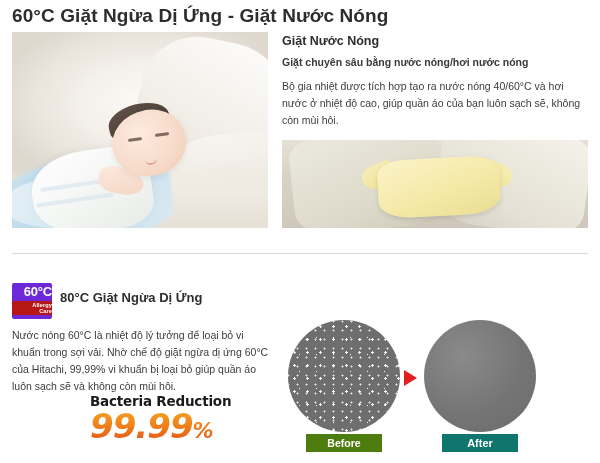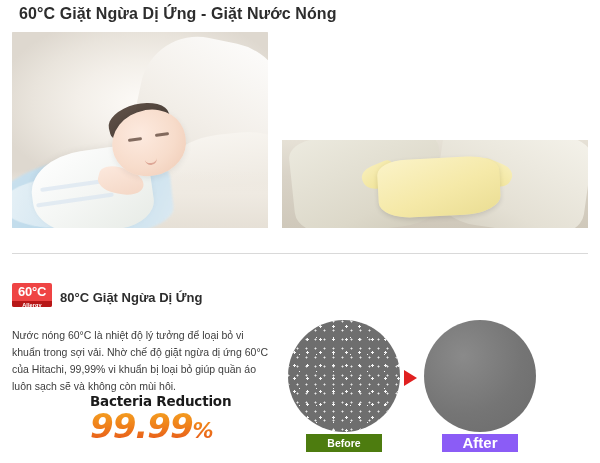--- a/index.html
+++ b/index.html
@@ -18,23 +18,23 @@
 
   .page {
     position: relative;
     width: 600px;
     height: 463px;
   }
 
   
   .main-title {
     position: absolute;
-    left: 19px;
+    left: 12px;
     top: 5px;
-    font-size: 16px;
+    font-size: 19px;
     font-weight: 600;
     letter-spacing: 0.1px;
     color: #2d2d2d;
     white-space: nowrap;
   }
 
   
   .baby-photo {
     position: absolute;
     left: 12px;
@@ -285,25 +285,25 @@
     height: 1px;
     background: #d9d9d9;
   }
 
   
   .badge-60 {
     position: absolute;
     left: 12px;
     top: 283px;
     width: 40px;
-    height: 24px;
-    background: #ef4444;
+    height: 36px;
+    background: #6d28d9;
     border-radius: 2px;
     color: #ffffff;
-    text-align: center;
+    text-align: right;
     overflow: hidden;
   }
   .badge-temp {
     display: block;
     font-size: 13px;
     font-weight: 700;
     line-height: 16px;
     margin-top: 1px;
     letter-spacing: -0.2px;
   }
@@ -423,23 +423,23 @@
     font-weight: 700;
     line-height: 18px;
     text-align: center;
   }
   .label-after {
     position: absolute;
     left: 442px;
     top: 434px;
     width: 76px;
     height: 18px;
-    background: #8b5cf6;
+    background: #0f766e;
     color: #ffffff;
-    font-size: 15px;
+    font-size: 11px;
     font-weight: 700;
     line-height: 18px;
     text-align: center;
   }
 </style>
 </head>
 <body>
 
 <div class="page">
 
@@ -456,20 +456,25 @@
     <div class="stripe1"></div>
     <div class="stripe2"></div>
     <div class="arm"></div>
     <div class="hair"></div>
     <div class="head"></div>
     <div class="eye-l"></div>
     <div class="eye-r"></div>
     <div class="mouth"></div>
   </div>
 
+  <div class="right-col">
+    <p class="sub-title">Giặt Nước Nóng</p>
+    <p class="sub-lead">Giặt chuyên sâu bằng nước nóng/hơi nước nóng</p>
+    <p class="sub-body">Bộ gia nhiệt được tích hợp tạo ra nước nóng 40/60°C và hơi nước ở nhiệt độ cao, giúp quần áo của bạn luôn sạch sẽ, không còn mùi hôi.</p>
+  </div>
 
   <div class="clothes-photo">
     <div class="clothes-bg"></div>
     <div class="shirt-grey"></div>
     <div class="shirt-white"></div>
     <div class="onesie-sleeve-l"></div>
     <div class="onesie-sleeve-r"></div>
     <div class="onesie-yellow"></div>
   </div>
 

